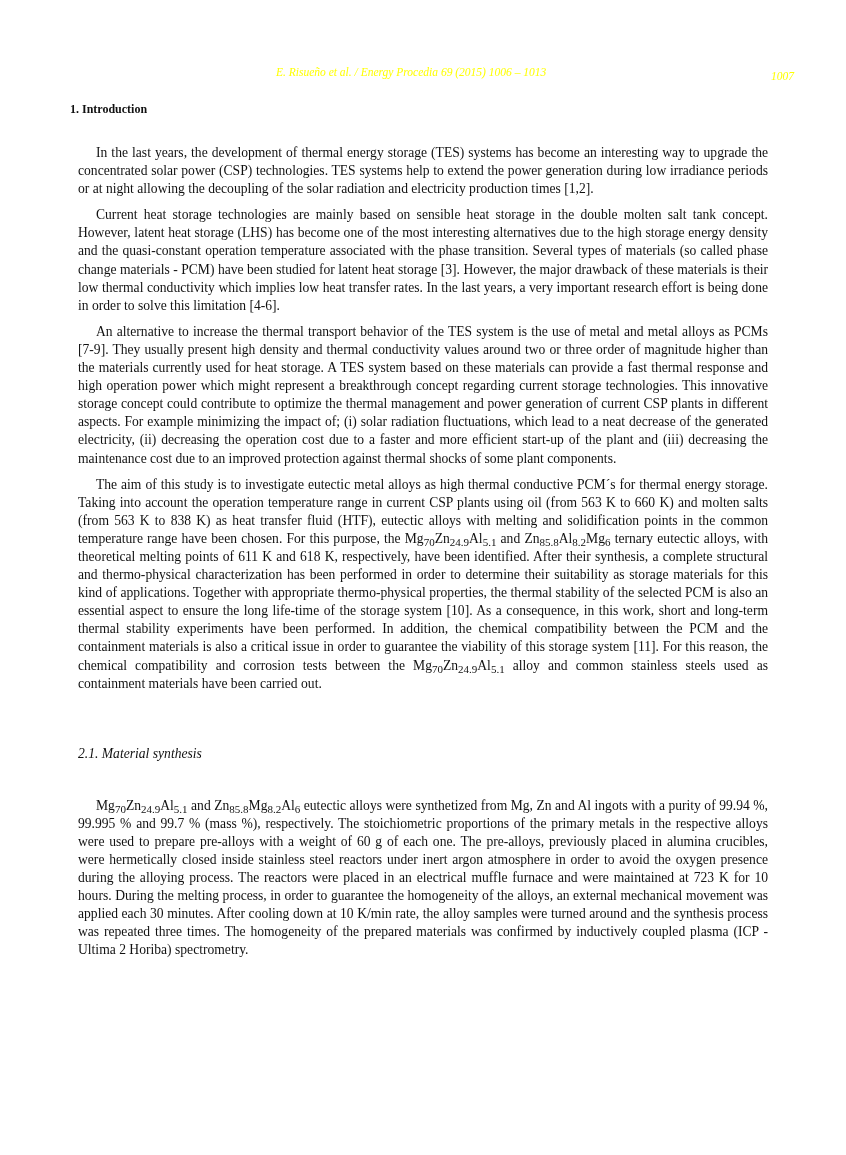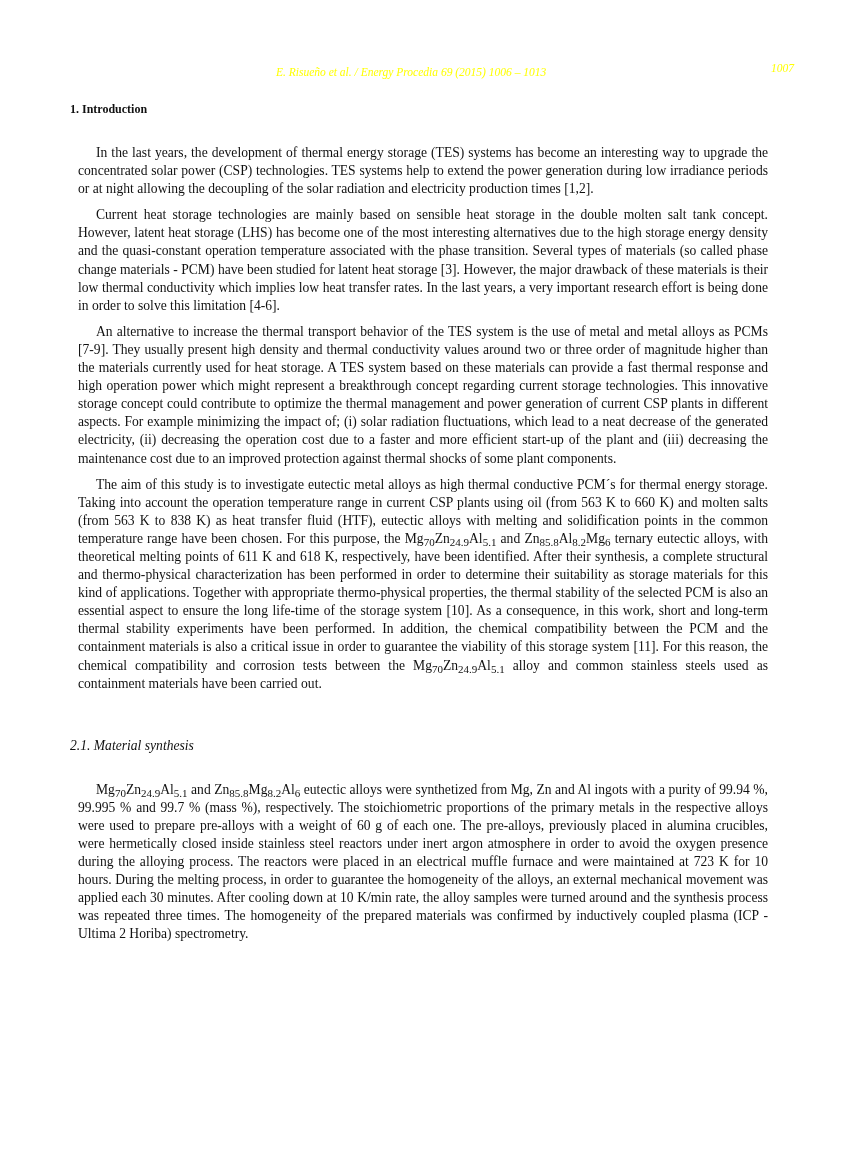--- a/index.html
+++ b/index.html
@@ -1,24 +1,24 @@
 <!DOCTYPE html>
 <html><head>
 <meta charset="utf-8">
 <style>
   html, body { margin: 0; padding: 0; background: #ffffff; }
   body { width: 846px; height: 1155px; position: relative; overflow: hidden;
          font-family: "Liberation Serif", "DejaVu Serif", serif; color: #111111; }
   .header { position: absolute; top: 58px; left: 0; width: 846px; height: 16px;
             font-size: 11.5px; font-style: italic; color: #ffff00; }
   .header .citation { position: absolute; left: 276px; top: 0; margin-top: 8px; }
-  .header .pagenum { position: absolute; right: 52px; top: 4px; font-style: italic; text-align: right; }
+  .header .pagenum { position: absolute; right: 52px; top: 12px; font-style: italic; text-align: right; }
   .content { position: absolute; left: 70px; top: 100px; width: 706px; }
   .h1 { font-weight: bold; font-size: 12px; line-height: 18px; margin: 0; }
-  .h2 { font-style: italic; font-size: 13.6px; line-height: 18px; margin: 0; }
+  .h2 { font-style: italic; font-size: 13.6px; line-height: 18px; margin: 8px; }
   p { margin: 8px; font-size: 13.6px; line-height: 18.1px; text-align: justify;
       text-indent: 18px; }
   .gap18 { height: 18px; }
   sub { font-size: 11px; vertical-align: baseline; position: relative; top: 3px; line-height: 0; }
 </style>
 </head>
 <body>
 
 <div class="header">
   <span class="citation">E. Risueño et al. / Energy Procedia 69 (2015) 1006 – 1013</span>

